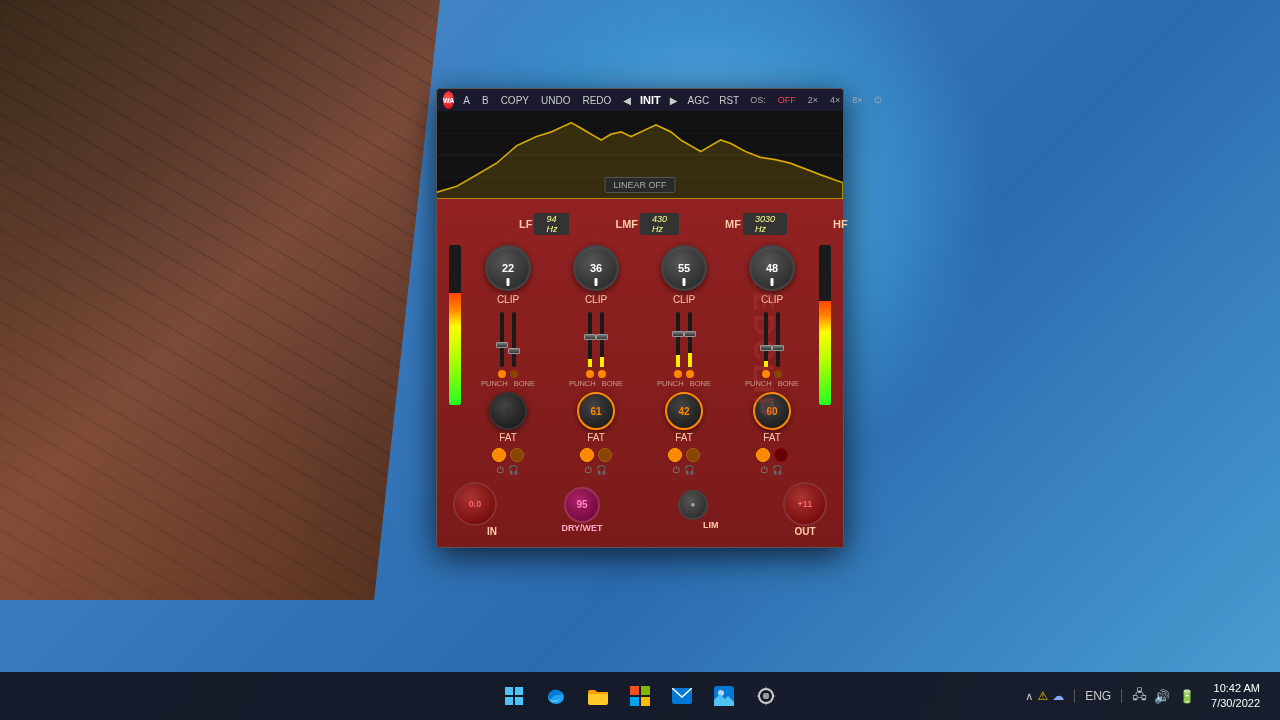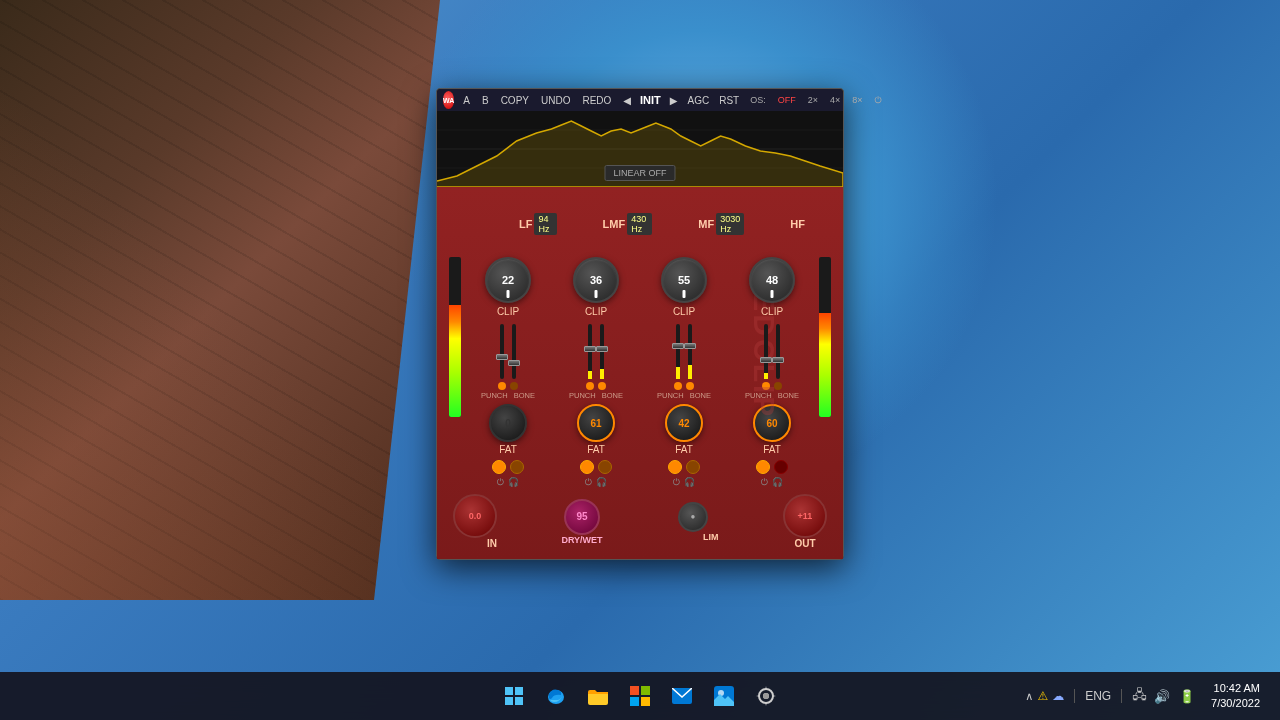--- a/index.html
+++ b/index.html
@@ -191,21 +191,21 @@
       border-radius: 2px;
       cursor: pointer;
       font-size: 9px;
     }
 
     .os-btn.active { color: #ff4444; }
 
     
     .spectrum-area {
       width: 100%;
-      height: 76px;
+      height: 88px;
       background: #111;
       position: relative;
       overflow: hidden;
     }
 
     .spectrum-canvas {
       width: 100%;
       height: 100%;
     }
 
@@ -245,23 +245,24 @@
       font-size: 11px;
       font-weight: bold;
       text-align: center;
       margin-left: 44px;
     }
 
     .band-freq {
       background: #333;
       color: #ff8;
       font-size: 9px;
-      padding: 1px 4px;
+      padding: 1px 12px;
       border-radius: 2px;
-      margin: 16px 2px;
+      margin: 4px 2px;
+      font-style: italic;
     }
 
     
     .band-col {
       flex: 1;
       display: flex;
       flex-direction: column;
       align-items: center;
       padding: 0 3px;
     }

